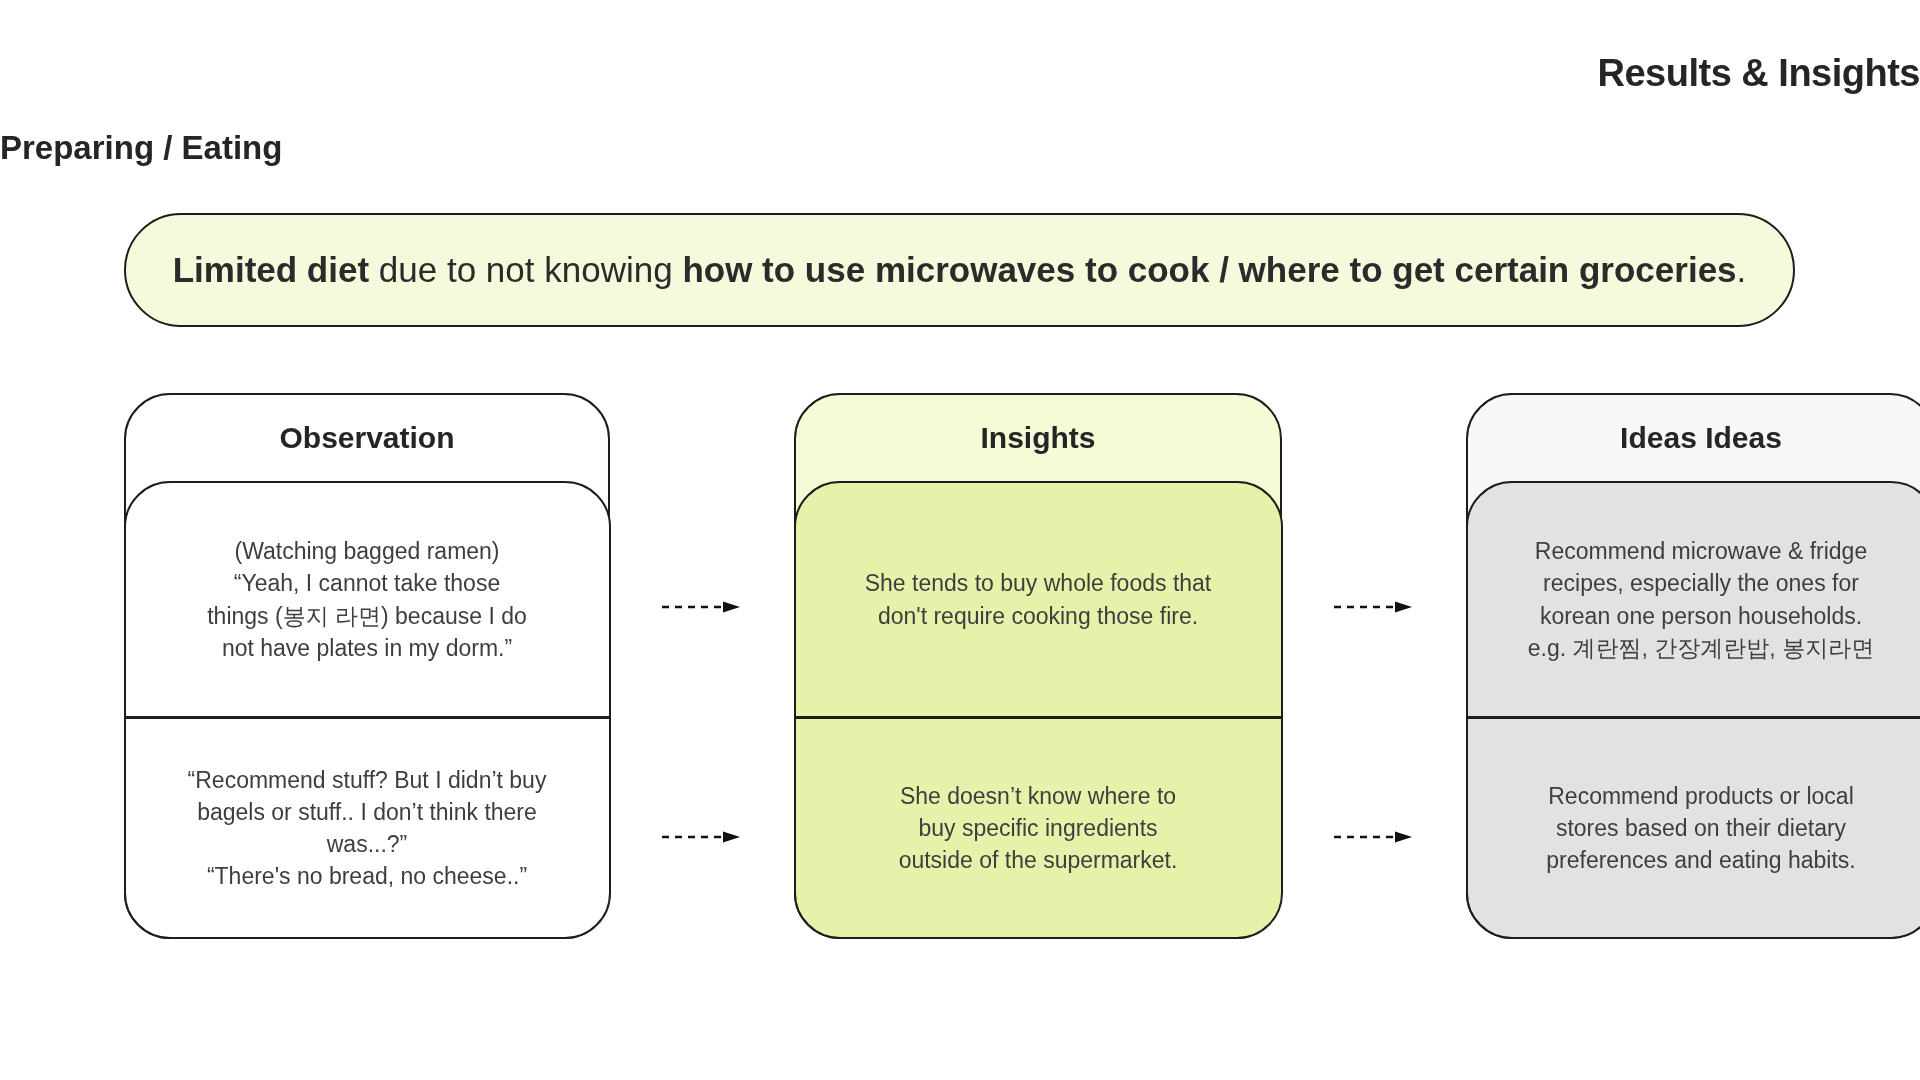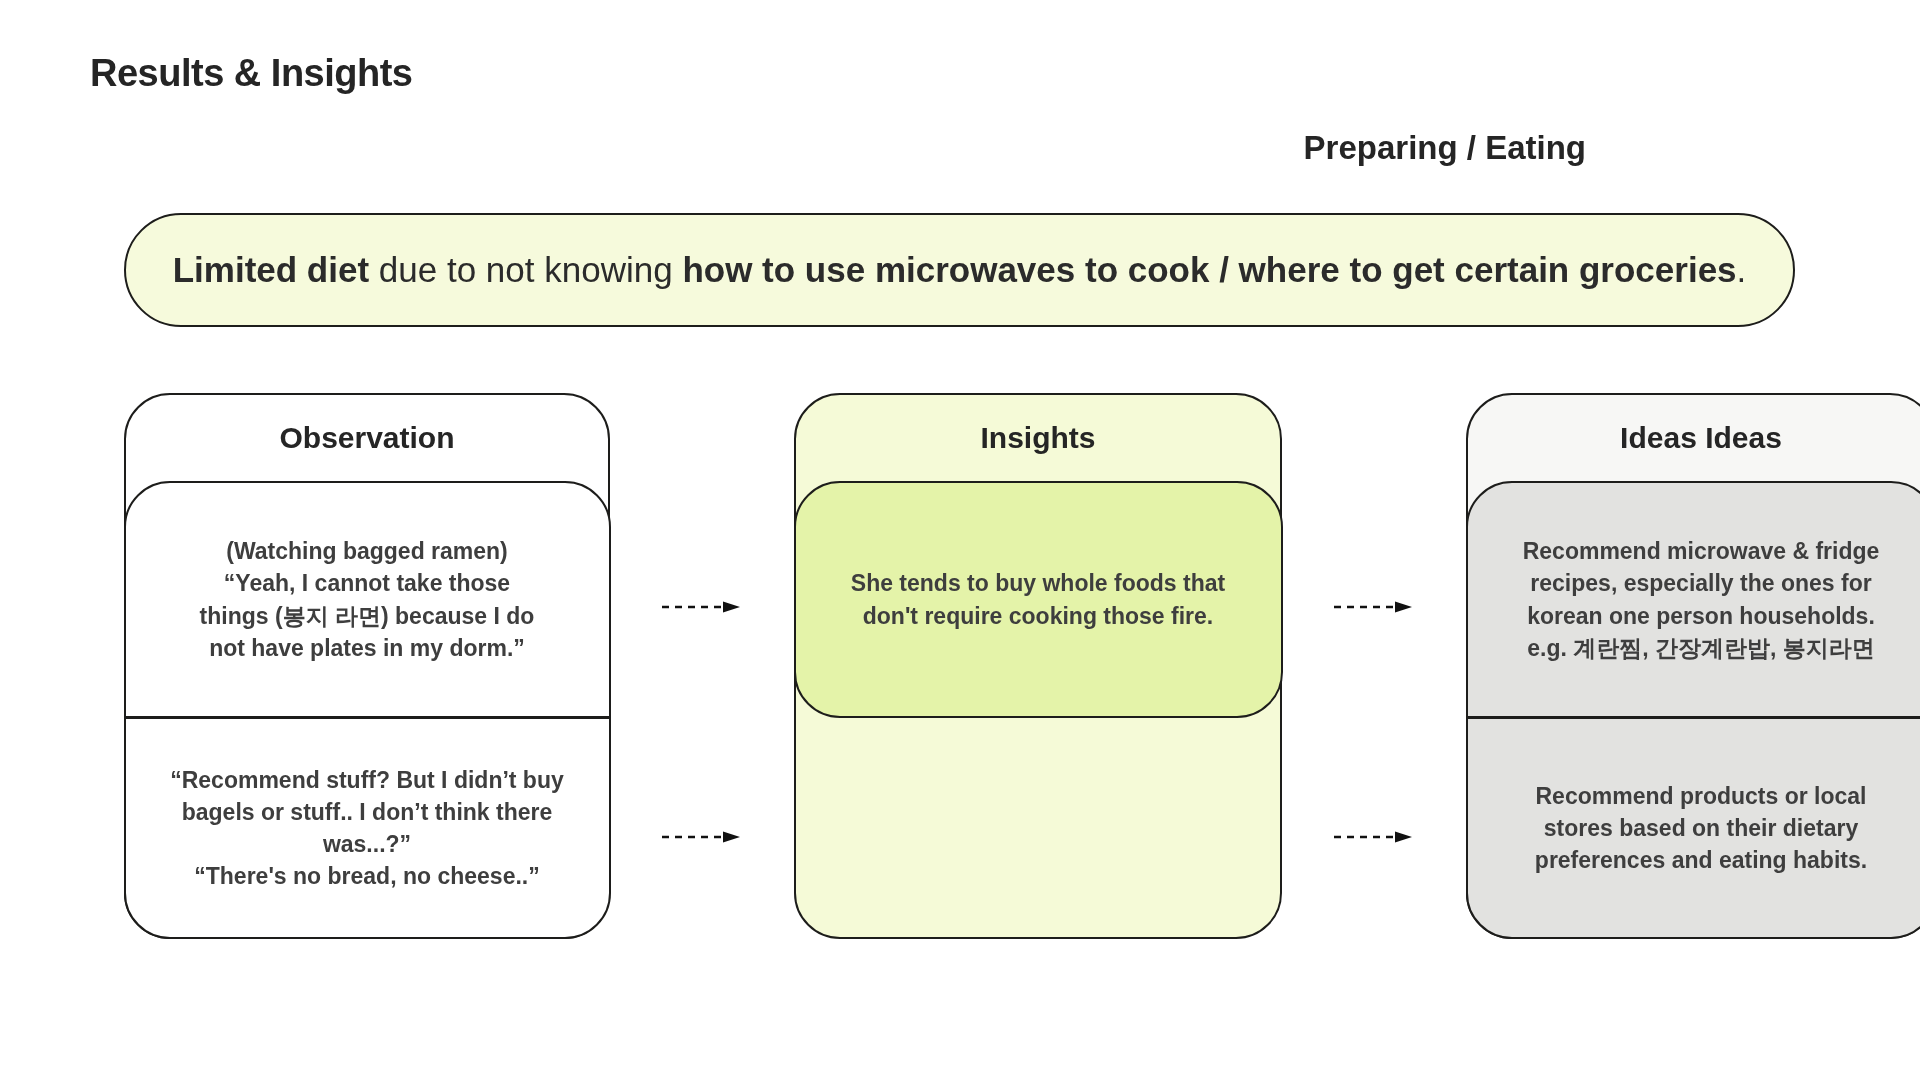--- a/index.html
+++ b/index.html
@@ -3,25 +3,25 @@
 <meta charset="utf-8">
 <style>
   html,body{margin:0;padding:0;background:#ffffff;}
   body{
     width:1920px;height:1080px;overflow:hidden;
     font-family:"Liberation Sans", sans-serif;
     color:#262626;
   }
   .page-title{
     margin:52px 0 0 90px;
-    font-size:38px;font-weight:800;letter-spacing:-0.5px;color:#252525;
+    font-size:38px;font-weight:800;letter-spacing:-0.5px;color:#252525;text-align:right;
   }
   .section-title{
-    margin-top:34px;width:1570px;text-align:right;
-    font-size:33px;font-weight:800;color:#252525;padding-left:16px;
+    margin-top:34px;width:1570px;text-align:left;
+    font-size:33px;font-weight:800;color:#252525;
   }
   .banner{
     box-sizing:border-box;
     margin:46px 0 0 124px;width:1671px;height:114px;
     border:2.5px solid var(--border,#1d1d1b);
     border-radius:58px;
     background:var(--pale,#f6fadc);
     display:flex;align-items:center;justify-content:center;
     font-size:35px;color:#2b2b2b;
   }
@@ -43,21 +43,20 @@
   .col-des{width:470px;background:var(--grayhead,#f7f7f5);}
   .col-header{
     height:86px;display:flex;align-items:center;justify-content:center;
     font-size:30px;font-weight:800;color:#252525;
   }
   .col-body{
     border:2.5px solid var(--border,#1d1d1b);
     border-radius:46px;
     margin:0 -2.5px -2.5px -2.5px;
     overflow:hidden;
-    font-weight:bold;
   }
   .col-obs .col-body{background:#ffffff;}
   .col-ins .col-body{background:var(--lime,#e4f3a9);}
   .col-des .col-body{background:var(--graycell,#e2e2e0);}
   .cell{
     box-sizing:border-box;min-height:233px;
     display:flex;flex-direction:column;align-items:center;justify-content:center;
     padding:14px 18px;text-align:center;
     font-size:23px;line-height:1.4;color:#3e3e3e;
   }
@@ -110,20 +109,25 @@
       </svg>
     </div>
 
     <div class="col col-ins">
       <div class="col-header">Insights</div>
       <div class="col-body">
         <div class="cell cell-1">
           <span class="ln">She tends to buy whole foods that</span>
           <span class="ln">don't require cooking those fire.</span>
         </div>
+        <div class="cell cell-2">
+          <span class="ln">She doesn’t know where to</span>
+          <span class="ln">buy specific ingredients</span>
+          <span class="ln">outside of the supermarket.</span>
+        </div>
       </div>
     </div>
 
     <div class="gap">
       <svg class="arrow arrow-1" width="84" height="16" viewBox="0 0 84 16">
         <line x1="2" y1="8" x2="63" y2="8" stroke="#111111" stroke-width="2.6" stroke-dasharray="7 6"></line>
         <polygon points="63,2.5 80,8 63,13.5" fill="#111111"></polygon>
       </svg>
       <svg class="arrow arrow-2" width="84" height="16" viewBox="0 0 84 16">
         <line x1="2" y1="8" x2="63" y2="8" stroke="#111111" stroke-width="2.6" stroke-dasharray="7 6"></line>

